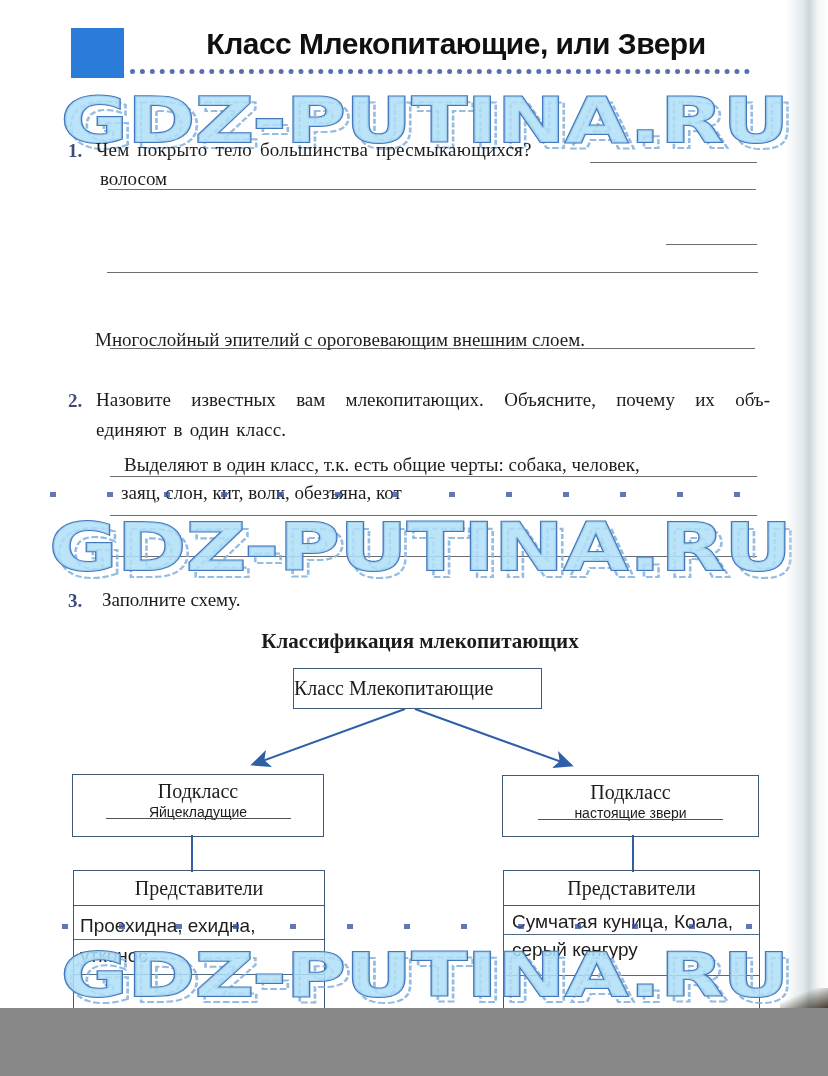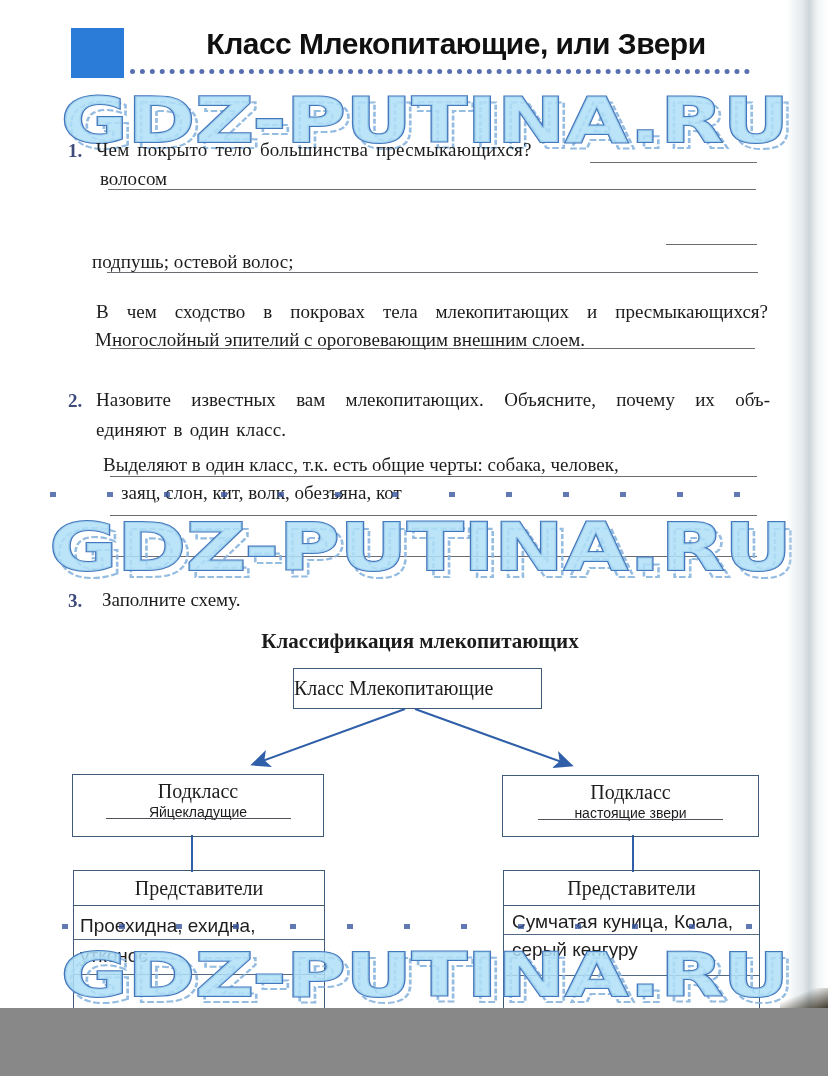--- a/index.html
+++ b/index.html
@@ -63,31 +63,29 @@
     </svg>
   </div>
 
   <div class="abs q-num" style="left:68px;top:140px;">1.</div>
   <div class="abs q-text" style="left:96px;top:139px;letter-spacing:.2px;word-spacing:3px;">Чем покрыто тело большинства пресмыкающихся?</div>
   <div class="abs rule-line" style="left:590px;top:141px;width:167px;height:21px;"></div>
   <div class="abs hand" style="left:100px;top:168px;">волосом</div>
   <div class="abs rule-line" style="left:108px;top:168px;width:648px;height:21px;"></div>
 
   <div class="abs rule-line" style="left:666px;top:223px;width:91px;height:21px;"></div>
-  <div class="abs hand" style="left:92px;top:251px;">подпушь; остевой волос;</div>
   <div class="abs rule-line" style="left:107px;top:251px;width:651px;height:21px;"></div>
 
-  <div class="abs q-text q-just" style="left:96px;top:301px;width:672px;">В чем сходство в покровах тела млекопитающих и пресмыкающихся?</div>
   <div class="abs hand" style="left:95px;top:329px;">Многослойный эпителий с ороговевающим внешним слоем.</div>
   <div class="abs rule-line" style="left:110px;top:330px;width:645px;height:18px;"></div>
 
   <div class="abs q-num" style="left:68px;top:390px;">2.</div>
   <div class="abs q-text q-just" style="left:96px;top:389px;width:674px;">Назовите известных вам млекопитающих. Объясните, почему их объ-</div>
   <div class="abs q-text" style="left:96px;top:419px;letter-spacing:.2px;word-spacing:2px;">единяют в один класс.</div>
-  <div class="abs hand" style="left:103px;top:454px;">Выделяют в один класс, т.к. есть общие черты: собака, человек,</div>
+  <div class="abs hand" style="left:124px;top:454px;">Выделяют в один класс, т.к. есть общие черты: собака, человек,</div>
   <div class="abs rule-line" style="left:110px;top:454px;width:647px;height:22px;"></div>
   <div class="abs hand" style="left:121px;top:482px;">заяц, слон, кит, волк, обезъяна, кот</div>
   <div class="abs rule-line" style="left:110px;top:494px;width:647px;height:21px;"></div>
   <div class="abs rule-line" style="left:110px;top:535px;width:647px;height:21px;"></div>
 
   <div class="abs watermark" style="left:38px;top:494px;width:760px;height:95px;">
     <div class="wm-dots"></div>
     <svg width="760" height="95" viewBox="0 0 745 92" preserveAspectRatio="none">
       <text x="11" y="74" transform="translate(6,6)" textLength="728" lengthAdjust="spacingAndGlyphs" font-family="DejaVu Sans, sans-serif" font-weight="bold" font-size="64" style="fill:none;stroke:var(--watermark_shadow);" stroke-width="2" stroke-dasharray="5 2" opacity="0.9">GDZ-PUTINA.RU</text>
       <text x="11" y="74" textLength="728" lengthAdjust="spacingAndGlyphs" font-family="DejaVu Sans, sans-serif" font-weight="bold" font-size="64" paint-order="stroke" style="fill:var(--watermark_fill);stroke:var(--watermark_stroke);" fill-opacity="0.85" stroke-width="2">GDZ-PUTINA.RU</text>

